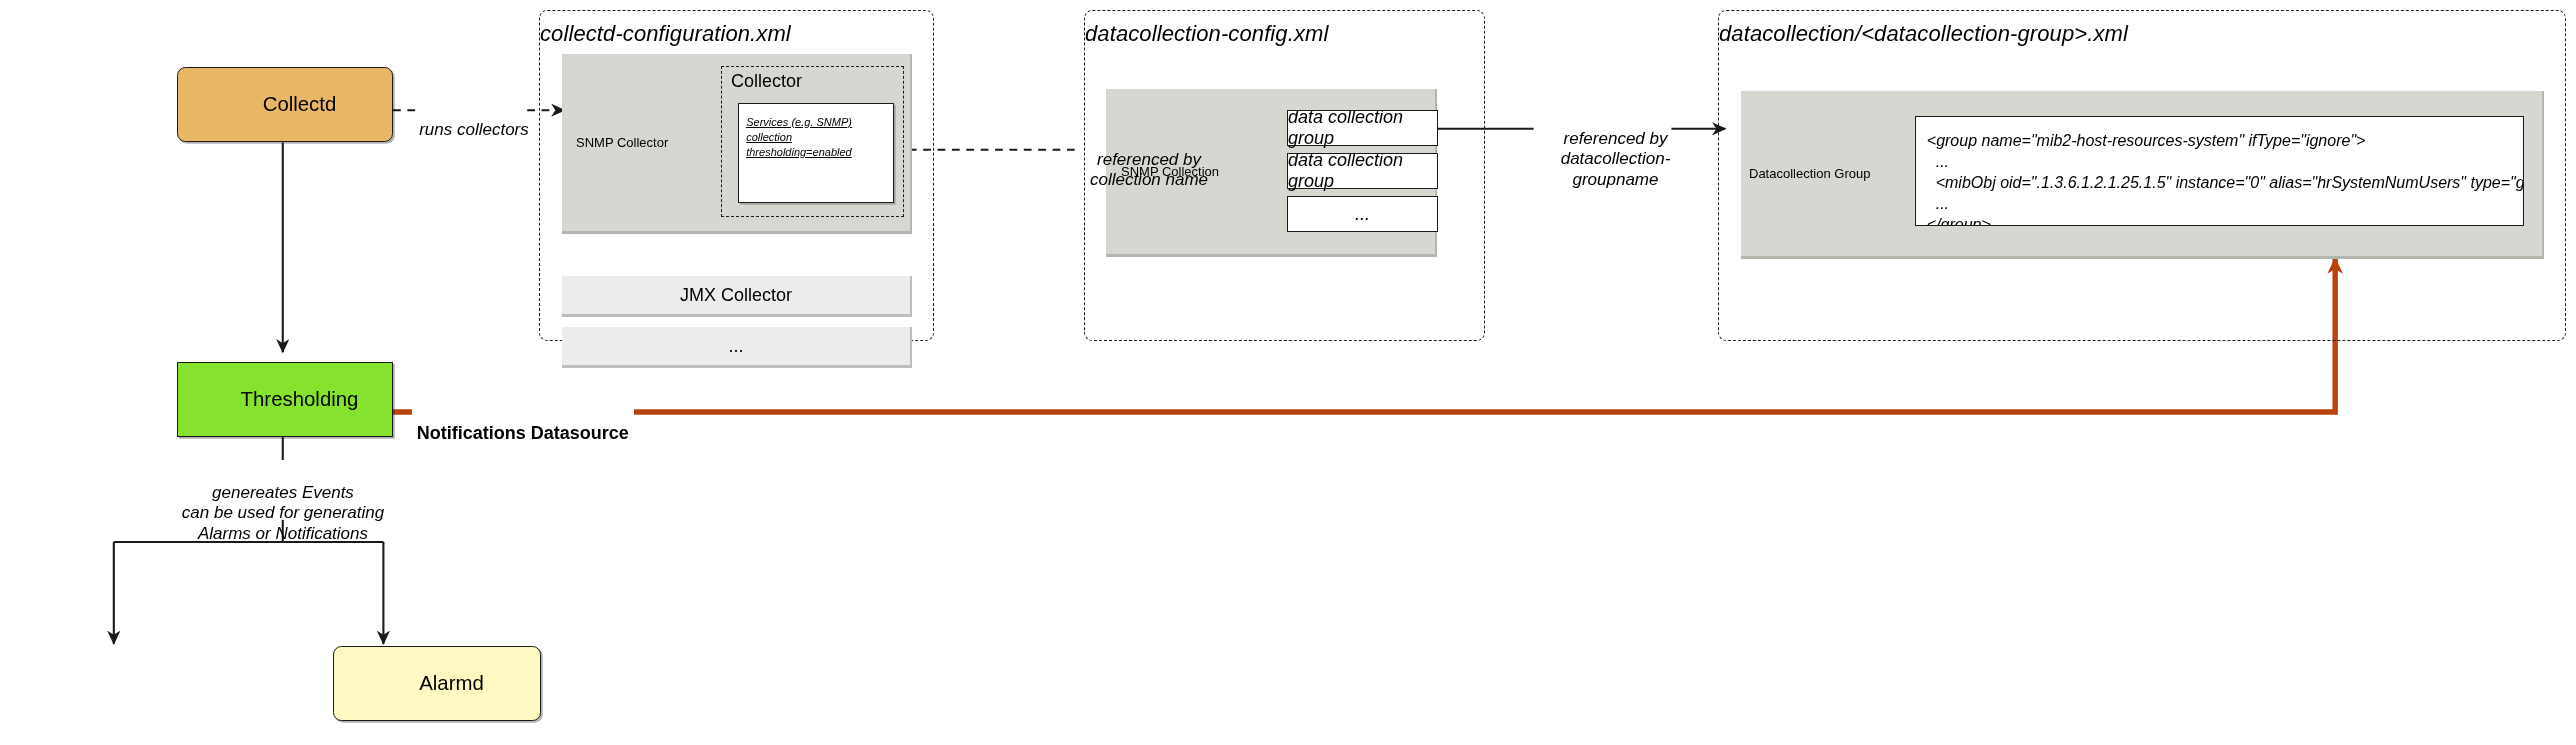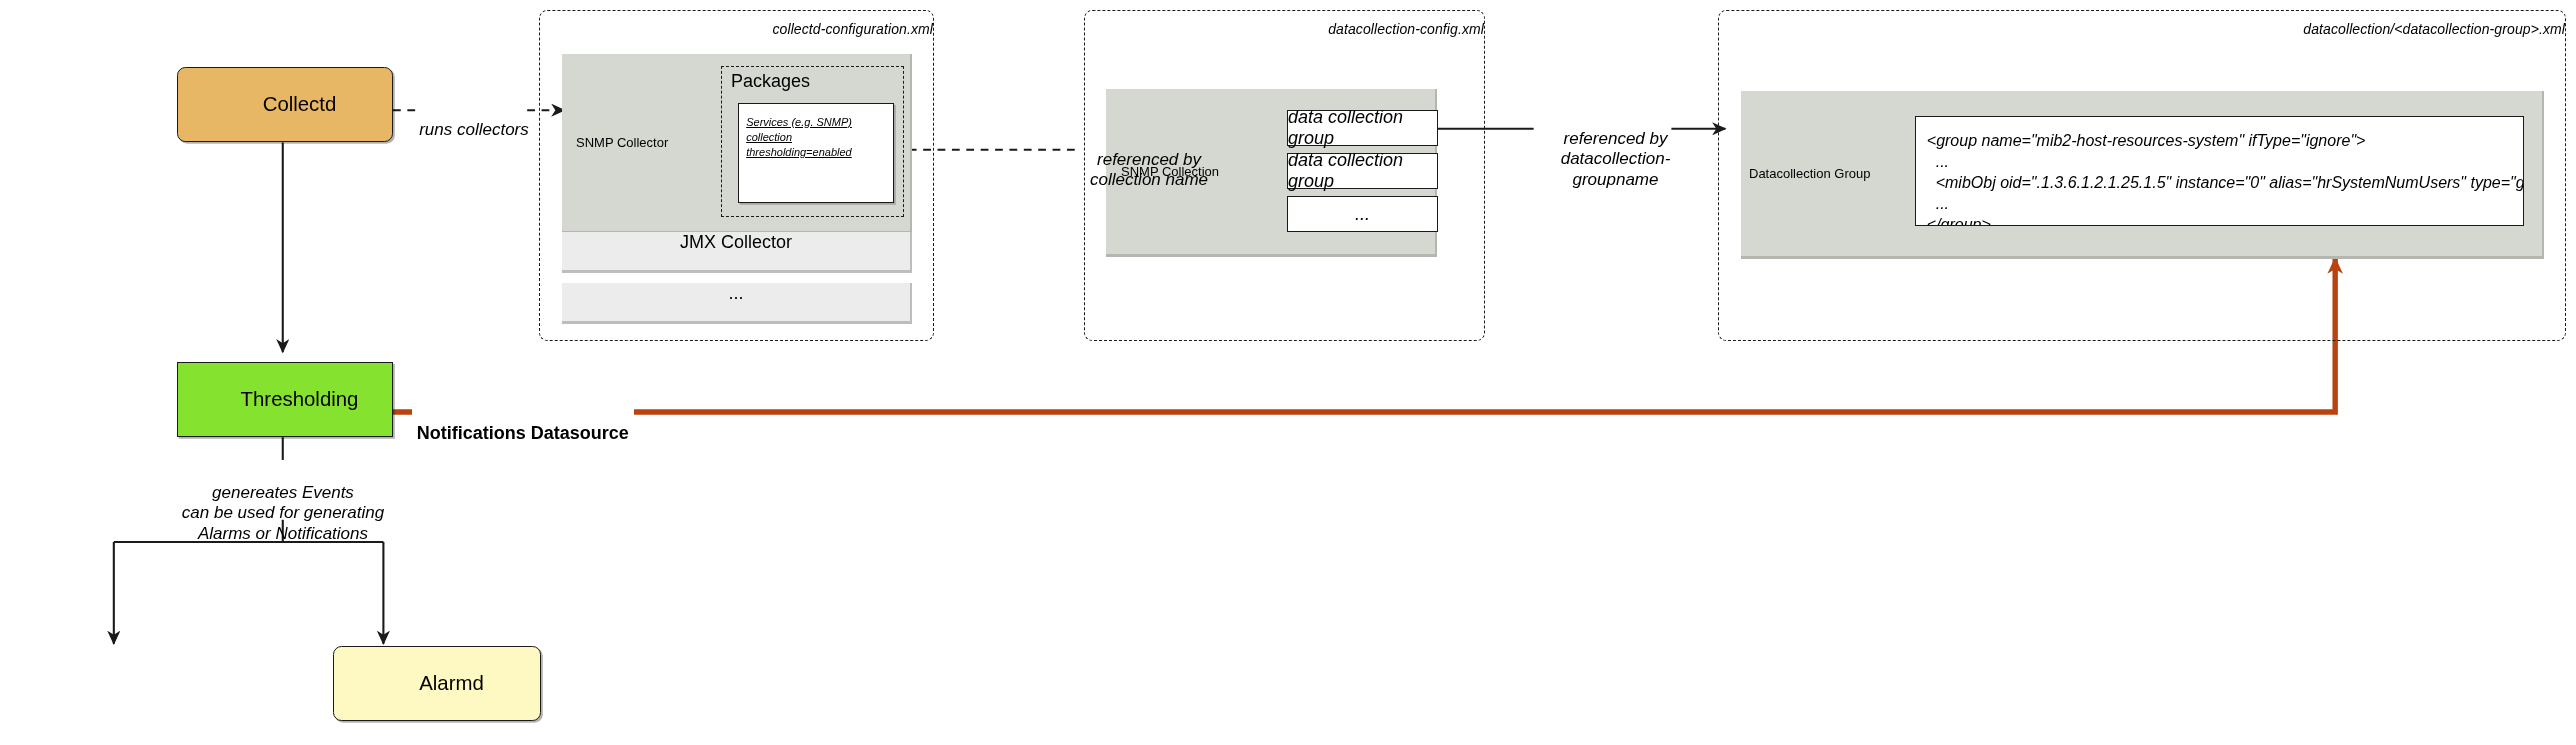--- a/index.html
+++ b/index.html
@@ -15,31 +15,31 @@
   .rounded{border:1.8px solid #1a1a1a;border-radius:8.4px;
            box-shadow:1.8px 1.8px 0 rgba(0,0,0,.30);font-size:20.4px;}
 
   
   .square{border:1.8px solid #1a1a1a;font-size:20.4px;
           box-shadow:1.8px 1.8px 0 rgba(0,0,0,.30);}
 
   
   .filebox{position:absolute;box-sizing:border-box;
            border:1.8px dashed #1a1a1a;border-radius:8.4px;background:transparent;}
-  .filebox-title{position:absolute;left:0;right:0;top:10.8px;text-align:right;
-                 font-style:italic;font-size:14px;letter-spacing:0.1px;}
+  .filebox-title{position:absolute;left:0;right:0;top:10.8px;text-align:left;
+                 font-style:italic;font-size:22px;letter-spacing:0.1px;}
 
   
   .greypanel{position:absolute;box-sizing:border-box;background:#d5d8d1;
              border-right:2.4px solid #b4b7b0;border-bottom:3px solid #b4b7b0;}
   .greypanel-label{position:absolute;font-size:13px;white-space:nowrap;}
 
   .lightpanel{position:absolute;box-sizing:border-box;background:#ececec;
               border-right:2.4px solid #bdbdbd;border-bottom:3px solid #bdbdbd;
-              display:flex;align-items:flex-start;justify-content:center;font-size:18px;}
+              display:flex;align-items:center;justify-content:center;font-size:18px;margin-top:44px;}
 
   
   .dashinner{position:absolute;box-sizing:border-box;border:1.8px dashed #1a1a1a;
              background:transparent;}
   .dashinner-title{position:absolute;left:9.6px;top:6px;font-size:18px;}
 
   
   .whitebox{position:absolute;box-sizing:border-box;background:#ffffff;
             border:1.8px solid #1a1a1a;display:flex;align-items:center;
             justify-content:center;font-size:18px;}
@@ -125,21 +125,21 @@
   <div class="filebox" style="left:539px;top:9.6px;width:395px;height:331px;">
     <div class="filebox-title">collectd-configuration.xml</div>
   </div>
 
   <div class="greypanel" style="left:562px;top:54px;width:350px;height:180px;">
   </div>
   <div class="greypanel-label" style="left:576px;top:135px;">SNMP Collector</div>
 
   <div class="dashinner" style="left:721px;top:66px;width:183px;height:151px;">
   </div>
-  <div class="dashinner-title" style="left:731px;top:71px;">Packages</div>
+  <div class="dashinner-title" style="left:731px;top:71px;">Collector</div>
 
   <div class="codebox" style="left:738px;top:103px;width:156px;height:100px;font-size:11px;
               padding:10.8px 7.2px;line-height:1.38;box-shadow:1.8px 1.8px 0 rgba(0,0,0,.22);text-decoration:underline;">Services (e.g. SNMP)
 collection
 thresholding=enabled</div>
 
   <div class="lightpanel" style="left:562px;top:232px;width:350px;height:41px;">
     <span>JMX Collector</span>
   </div>
 

